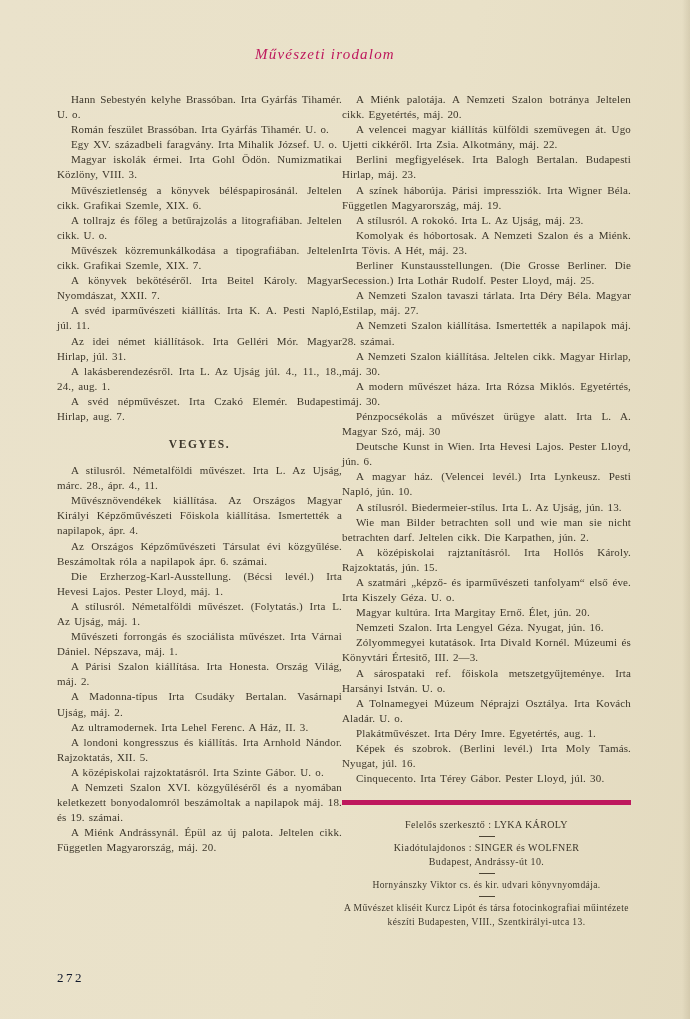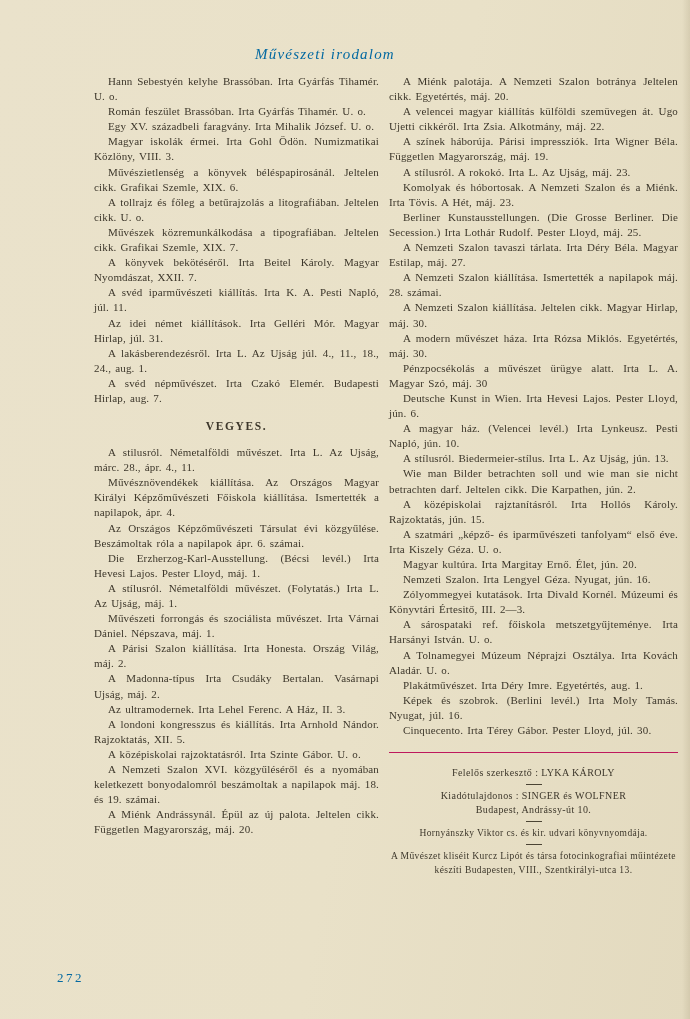--- a/index.html
+++ b/index.html
@@ -11,28 +11,26 @@
     position: relative;
     overflow: hidden;
   }
   .page-title {
     position: absolute;
     top: 46px; left: 0; right: 40px;
     text-align: center;
     font-style: italic;
     font-size: 15px;
     letter-spacing: 1.2px;
-    color: #0369a1;
+    color: #be185d;
   }
   .columns {
     position: absolute;
-    top: 74px; left: 57px;
+    top: 92px; left: 57px;
     display: flex;
-    gap: 10px;
-    margin-left: 37px;
   }
   .col-left  { width: 285px; }
   .col-right { width: 289px; }
   .entry {
     margin: 0;
     font-size: 11px;
     line-height: 15.1px;
     text-align: justify;
     text-indent: 14px;
     letter-spacing: 0.15px;
@@ -40,21 +38,21 @@
   }
   .section-heading {
     margin: 14px 0 13px 0;
     text-align: center;
     font-size: 11.5px;
     letter-spacing: 1.6px;
     font-weight: bold;
   }
   .colophon {
     margin-top: 14px;
-    border-top: 1px solid #be185d;
+    border-top: 5px solid #be185d;
     padding-top: 13px;
     text-align: center;
   }
   .colophon-line {
     margin: 0;
     font-size: 10px;
     line-height: 14px;
     letter-spacing: 0.4px;
   }
   .colophon-line.small { font-size: 9.5px; }
@@ -62,21 +60,21 @@
     width: 16px;
     border: none;
     border-top: 1px solid #4b4434;
     margin: 4px auto 4px auto;
   }
   .page-number {
     position: absolute;
     left: 57px; top: 970px;
     font-size: 13px;
     letter-spacing: 2.5px;
-    color: #0369a1;
+    color: #0f172a;
   }
   
   .edge-shade {
     position: absolute; top: 0; right: 0; bottom: 0; width: 8px;
     background: linear-gradient(to right, rgba(120,105,70,0), rgba(120,105,70,0.14));
     pointer-events: none;
   }
 </style>
 </head>
 <body>
@@ -115,20 +113,21 @@
         <p class="entry">A középiskolai rajzoktatásról. Irta Szinte Gábor. U. o.</p>
         <p class="entry">A Nemzeti Szalon XVI. közgyűléséről és a nyomában keletkezett bonyodalomról beszámoltak a napilapok máj. 18. és 19. számai.</p>
         <p class="entry">A Miénk Andrássynál. Épül az új palota. Jeltelen cikk. Független Magyarország, máj. 20.</p>
       </div>
   </div>
 
   <div class="col-right">
     <div>
         <p class="entry">A Miénk palotája. A Nemzeti Szalon botránya Jeltelen cikk. Egyetértés, máj. 20.</p>
         <p class="entry">A velencei magyar kiállítás külföldi szemüvegen át. Ugo Ujetti cikkéről. Irta Zsia. Alkotmány, máj. 22.</p>
+        <p class="entry">Berlini megfigyelések. Irta Balogh Bertalan. Budapesti Hirlap, máj. 23.</p>
         <p class="entry">A színek háborúja. Párisi impressziók. Irta Wigner Béla. Független Magyarország, máj. 19.</p>
         <p class="entry">A stílusról. A rokokó. Irta L. Az Ujság, máj. 23.</p>
         <p class="entry">Komolyak és hóbortosak. A Nemzeti Szalon és a Miénk. Irta Tövis. A Hét, máj. 23.</p>
         <p class="entry">Berliner Kunstausstellungen. (Die Grosse Berliner. Die Secession.) Irta Lothár Rudolf. Pester Lloyd, máj. 25.</p>
         <p class="entry">A Nemzeti Szalon tavaszi tárlata. Irta Déry Béla. Magyar Estilap, máj. 27.</p>
         <p class="entry">A Nemzeti Szalon kiállítása. Ismertették a napilapok máj. 28. számai.</p>
         <p class="entry">A Nemzeti Szalon kiállítása. Jeltelen cikk. Magyar Hirlap, máj. 30.</p>
         <p class="entry">A modern művészet háza. Irta Rózsa Miklós. Egyetértés, máj. 30.</p>
         <p class="entry">Pénzpocsékolás a művészet ürügye alatt. Irta L. A. Magyar Szó, máj. 30</p>
         <p class="entry">Deutsche Kunst in Wien. Irta Hevesi Lajos. Pester Lloyd, jún. 6.</p>

